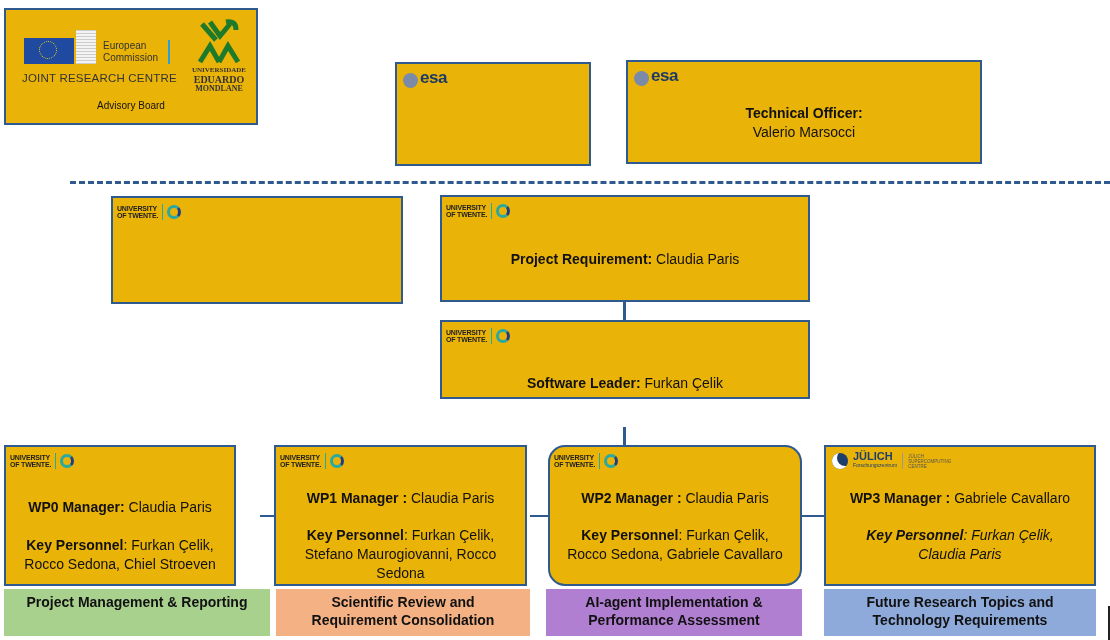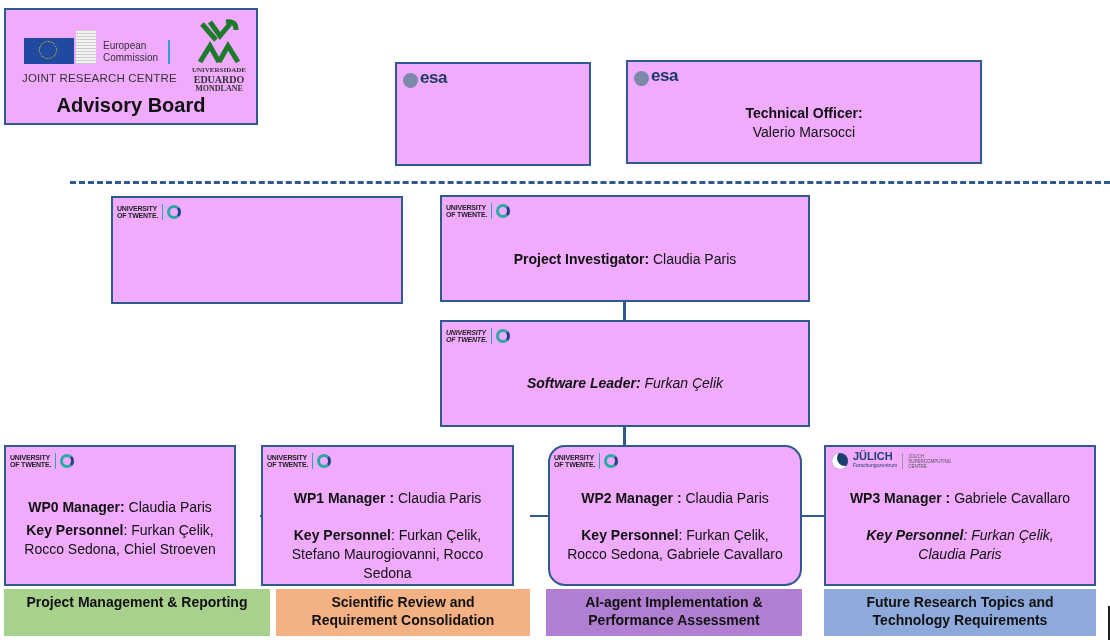--- a/index.html
+++ b/index.html
@@ -1,17 +1,17 @@
 <!DOCTYPE html>
 <html><head>
 <meta charset="utf-8">
 <style>
   html,body{margin:0;padding:0;background:#ffffff;}
   body{width:1110px;height:640px;position:relative;overflow:hidden;font-family:"Liberation Sans",sans-serif;color:#111;}
-  .box{position:absolute;box-sizing:border-box;border:2px solid #2e5a8f;background:#f0abfc;}
+  .box{position:absolute;box-sizing:border-box;border:2px solid #2e5a8f;background:#eab308;}
   .line{position:absolute;background:#2e5a8f;}
   .dash{position:absolute;left:70px;top:181px;width:1040px;height:0;border-top:3px dashed #2e5a8f;}
   .center{position:absolute;left:0;right:0;text-align:center;font-size:14px;line-height:19px;}
   .ut{position:absolute;left:4px;top:6px;display:flex;align-items:center;gap:4px;}
   .ut-text{font-size:7px;line-height:7px;font-weight:bold;letter-spacing:-0.2px;color:#222;}
   .ut-sep{width:1px;height:16px;background:#2aa9a0;}
   .esa{position:absolute;left:6px;top:4px;display:flex;align-items:flex-end;gap:2px;}
   .esa-text{font-size:17px;font-weight:bold;color:#1b3a66;letter-spacing:-0.5px;}
   .tag{position:absolute;box-sizing:border-box;text-align:center;font-weight:bold;font-size:14px;line-height:18px;padding-top:4px;color:#111;}
 </style>
@@ -32,21 +32,21 @@
   <div style="position:absolute;left:190px;top:8px;width:46px;height:46px;">
     <svg width="46" height="46" viewBox="0 0 46 46">
         <path d="M6 6 L20 22 M14 4 L24 18 L34 6 M30 4 Q40 2 40 12 M4 44 L14 28 L23 44 M23 44 L32 28 L42 44" stroke="#1d7a2b" stroke-width="5" fill="none"></path>
       </svg>
   </div>
   <div style="position:absolute;left:182px;top:56px;width:62px;text-align:center;font-family:'Liberation Serif',serif;font-weight:bold;color:#333;">
     <div style="font-size:7px;line-height:8px;text-align:center;">UNIVERSIDADE</div>
     <div style="font-size:10px;line-height:11px;">EDUARDO</div>
     <div style="font-size:8px;line-height:8px;">MONDLANE</div>
   </div>
-  <div class="center" style="top:86px;font-weight:bold;font-size:20px;">Advisory Board</div>
+  <div class="center" style="top:86px;font-weight:normal;font-size:10px;">Advisory Board</div>
 </div>
 
 <div class="box" style="left:395px;top:62px;width:196px;height:104px;">
   <div class="esa">
     <span style="display:inline-block;width:15px;height:15px;border-radius:50%;background:#7a8aa8;"></span>
     <span class="esa-text">esa</span>
   </div>
 </div>
 
 <div class="box" style="left:626px;top:60px;width:356px;height:104px;">
@@ -76,28 +76,28 @@
 <div class="box" style="left:440px;top:195px;width:370px;height:107px;">
   <div class="ut">
     <div class="ut-text">
         <div>UNIVERSITY</div>
         <div>OF TWENTE.</div>
       </div>
     <div class="ut-sep"></div>
     <span style="display:inline-block;width:14px;height:14px;border:3px solid #2aa9a0;border-right-color:#1d3f8a;border-radius:50%;box-sizing:border-box;"></span>
   </div>
   <div class="center" style="top:53px;">
-    <span style="font-weight:bold;">Project Investigator:</span>
+    <span style="font-weight:bold;">Project Requirement:</span>
     <span>Claudia Paris</span>
   </div>
 </div>
 
 <div class="line" style="left:623px;top:302px;width:3px;height:18px;"></div>
 
-<div class="box" style="left:440px;top:320px;width:370px;height:107px;font-style:italic;">
+<div class="box" style="left:440px;top:320px;width:370px;height:79px;">
   <div class="ut">
     <div class="ut-text">
         <div>UNIVERSITY</div>
         <div>OF TWENTE.</div>
       </div>
     <div class="ut-sep"></div>
     <span style="display:inline-block;width:14px;height:14px;border:3px solid #2aa9a0;border-right-color:#1d3f8a;border-radius:50%;box-sizing:border-box;"></span>
   </div>
   <div class="center" style="top:52px;">
     <span style="font-weight:bold;">Software Leader:</span>
@@ -117,27 +117,27 @@
         <div>UNIVERSITY</div>
         <div>OF TWENTE.</div>
       </div>
     <div class="ut-sep"></div>
     <span style="display:inline-block;width:14px;height:14px;border:3px solid #2aa9a0;border-right-color:#1d3f8a;border-radius:50%;box-sizing:border-box;"></span>
   </div>
   <div class="center" style="top:51px;">
     <span style="font-weight:bold;">WP0 Manager:</span>
     <span>Claudia Paris</span>
   </div>
-  <div class="center" style="top:74px;padding:0 14px;">
+  <div class="center" style="top:89px;padding:0 14px;">
     <span style="font-weight:bold;">Key Personnel</span><span>: Furkan Çelik, Rocco Sedona, Chiel  Stroeven</span>
   </div>
 </div>
 <div class="tag" style="left:4px;top:589px;width:266px;height:47px;background:#a9d18e;"><span>Project Management &amp; Reporting</span></div>
 
-<div class="box" style="left:261px;top:445px;width:253px;height:141px;">
+<div class="box" style="left:274px;top:445px;width:253px;height:141px;">
   <div class="ut">
     <div class="ut-text">
         <div>UNIVERSITY</div>
         <div>OF TWENTE.</div>
       </div>
     <div class="ut-sep"></div>
     <span style="display:inline-block;width:14px;height:14px;border:3px solid #2aa9a0;border-right-color:#1d3f8a;border-radius:50%;box-sizing:border-box;"></span>
   </div>
   <div class="center" style="top:42px;">
     <span style="font-weight:bold;">WP1 Manager :</span>

